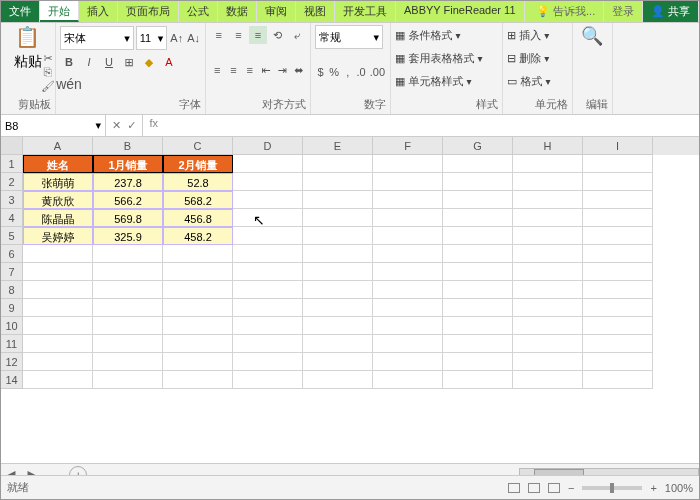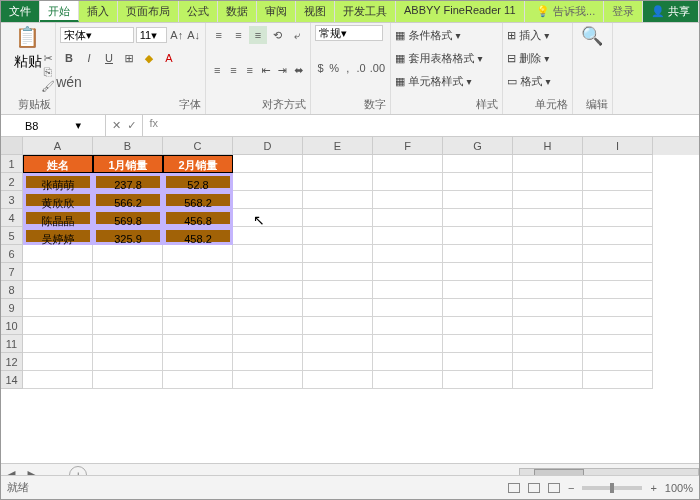--- a/index.html
+++ b/index.html
@@ -13,45 +13,45 @@
 .tabbar .right .share{background:#1a7a3e;color:#fff}
 .ribbon{height:92px;background:#f3f3f3;border-bottom:1px solid #ccc;display:flex}
 .grp{border-right:1px solid #ddd;padding:2px 4px;display:flex;flex-direction:column;justify-content:space-between}
 .grp .lab{text-align:right;font-size:11px;color:#666;padding-top:2px}
 .clip{width:55px;text-align:center}
 .clip .paste{font-size:14px;padding-top:4px}
 .clip .ico{font-size:20px;color:#c66}
 .clip .side{position:absolute;left:40px;top:28px;font-size:11px;color:#666;line-height:14px}
 .font{width:150px}
 .frow{display:flex;gap:2px;align-items:center;margin:1px 0}
-.sel{border:1px solid #ccc;background:#fff;height:16px;padding:0 3px;display:flex;align-items:center;justify-content:flex-start}
+.sel{border:1px solid #ccc;background:#fff;height:24px;padding:0 3px;display:flex;align-items:center;justify-content:space-between}
 .sel.name{width:92px}
 .sel.size{width:38px}
 .btn{width:18px;height:18px;border:1px solid transparent;display:inline-flex;align-items:center;justify-content:center;color:#555;cursor:pointer}
 .align{width:105px}
 .num{width:80px}
 .sty{width:112px}
 .sty .srow,.cel .srow{display:flex;align-items:center;gap:3px;font-size:10px;height:20px;color:#444}
 .cel{width:70px}
 .ed{width:40px;text-align:center}
 .ed .mag{font-size:18px;color:#666}
 .namebox{display:flex;height:22px;border-bottom:1px solid #ccc;background:#fff}
-.nb{width:105px;border-right:1px solid #ccc;padding:2px 24px;display:flex;align-items:center;justify-content:space-between}
+.nb{width:105px;border-right:1px solid #ccc;padding:2px 4px;display:flex;align-items:center;justify-content:space-between}
 .fxbtns{display:flex;align-items:center;gap:6px;padding:0 6px;border-right:1px solid #ccc;color:#777}
 .fx{padding:2px 6px;color:#888}
 .grid{position:relative;background:#fff}
 .ghead{display:flex;height:18px;background:#e8e8e8}
 .gh{border-right:1px solid #ccc;border-bottom:1px solid #ccc;text-align:center;color:#555;line-height:18px}
 .gh.corner{width:22px;background:#e0e0e0}
 .gh.col{width:70px}
 .grow{display:flex;height:18px}
 .rh{width:22px;background:#e8e8e8;border-right:1px solid #ccc;border-bottom:1px solid #ccc;text-align:center;color:#555;line-height:18px}
 .cell{width:70px;border-right:1px solid #d4d4d4;border-bottom:1px solid #d4d4d4;line-height:18px;padding:0 3px;text-align:center}
 .hdr{background:#e8651f;color:#fff;font-weight:bold;border:1px solid #000}
-.dat{background:#a16207;border:3px solid #c4b5fd}
+.dat{background:#fef9c3;border:1px solid #c4b5fd}
 .cursor{position:absolute;left:252px;top:75px;font-size:14px;color:#000;pointer-events:none}
 .sheetbar{position:absolute;bottom:14px;left:0;right:0;height:22px;background:#f3f3f3;border-top:1px solid #ccc;display:flex;align-items:center}
 .sheetbar .nav{padding:0 6px;color:#666;cursor:pointer}
 .sheetbar .sh{padding:3px 10px;border:1px solid #ccc;border-bottom:none;background:#e8e8e8;color:#444;cursor:pointer}
 .sheetbar .sh.act{background:#fff;color:#1a7a3e}
 .sheetbar .plus{width:18px;height:18px;border:1px solid #aaa;border-radius:50%;text-align:center;margin-left:6px;color:#666;line-height:16px;cursor:pointer}
 .sheetbar .scroll{margin-left:auto;width:180px;height:14px;background:#e0e0e0;border:1px solid #bbb;position:relative}
 .sheetbar .scroll .th{position:absolute;left:14px;width:50px;top:0;bottom:0;background:#ccc;border:1px solid #999}
 .status{position:absolute;bottom:0;left:0;right:0;height:24px;background:#f3f3f3;border-top:1px solid #ccc;display:flex;align-items:center;font-size:10px;color:#666}
 .status .l{padding:0 6px}

